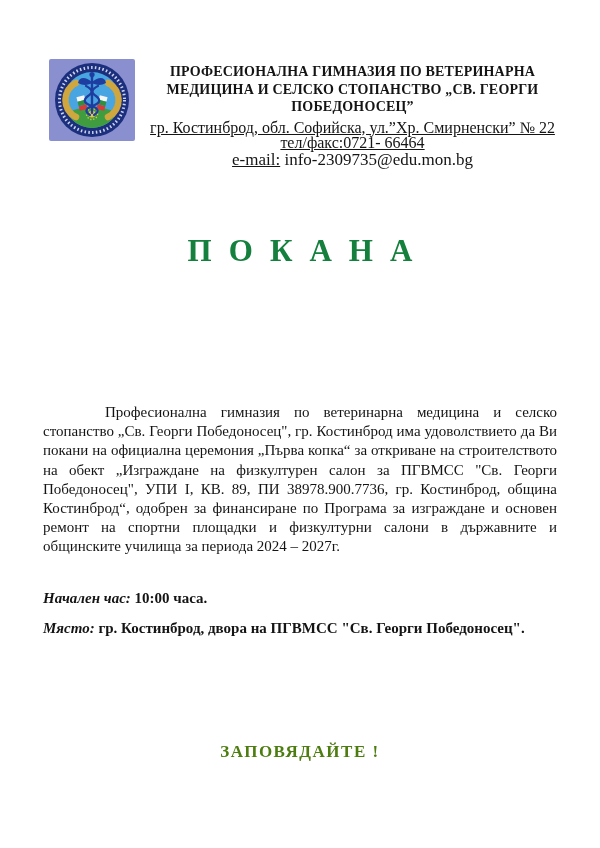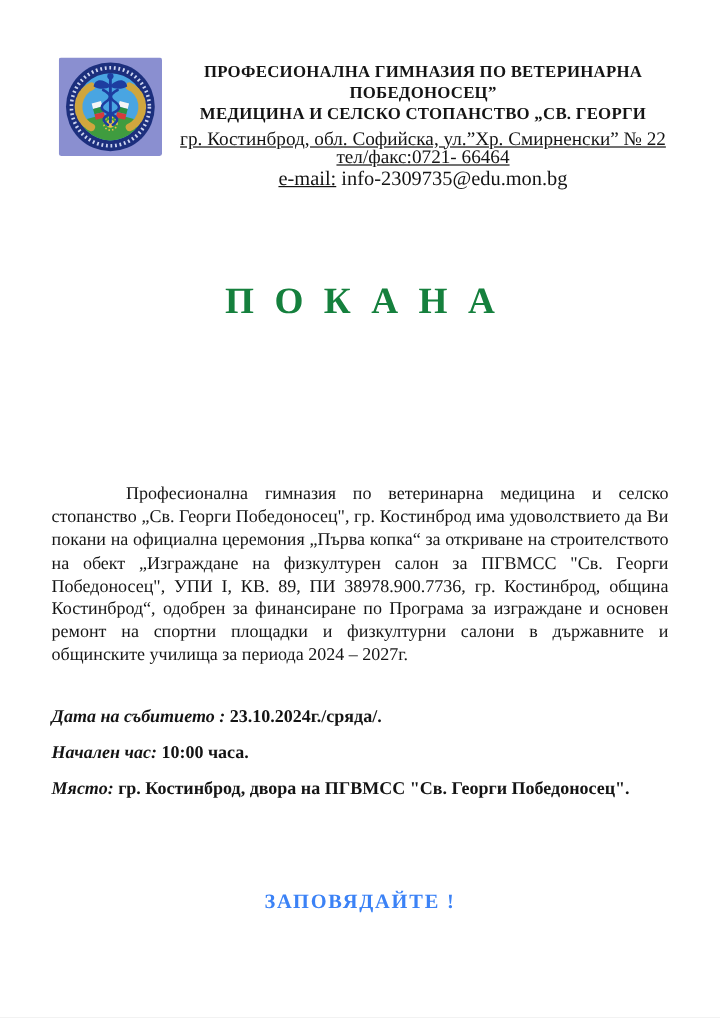--- a/index.html
+++ b/index.html
@@ -8,21 +8,21 @@
     width:600px; height:848px;
     margin:0 auto;
     background:#ffffff;
     font-family:"Liberation Serif", serif;
     color:#141414;
     overflow:hidden;
   }
 
   
   .letterhead {
-    position:absolute; top:48px; left:49px; right:30px;
+    position:absolute; top:59px; left:49px; right:30px;
     display:flex; align-items:flex-start; gap:0;
   }
   .logo-box { width:86px; height:82px; flex:none; }
   .head-text { flex:1; text-align:center; padding-top:4px; }
   .school-name { font-weight:bold; font-size:14px; line-height:17.5px; letter-spacing:0.2px; }
   .school-name span { display:block; }
   .addr-line { font-size:16px; line-height:15px; margin-top:4px; text-decoration:underline; }
   .email-line { font-size:17px; line-height:15px; margin-top:2px; }
   .email-line .email-lbl { text-decoration:underline; }
 
@@ -107,34 +107,33 @@
           <path d="M43 23 C50 17, 56 18, 57 24 C52 27, 46 26, 43 24 Z" fill="#1d3da0"></path>
           <path d="M37 27 Q47 32 39 37 Q31 43 43 47 Q53 51 45 56" fill="none" stroke-width="2.2" stroke-linecap="round" stroke="#1d3da0"></path>
           <path d="M49 27 Q39 32 47 37 Q55 43 43 47 Q33 51 41 56" fill="none" stroke-width="2.2" stroke-linecap="round" stroke="#1d3da0"></path>
         </g>
       </svg>
     </div>
 
     <div class="head-text">
       <div class="school-name">
         <span>ПРОФЕСИОНАЛНА ГИМНАЗИЯ ПО ВЕТЕРИНАРНА</span>
+        <span>МЕДИЦИНА И СЕЛСКО СТОПАНСТВО „СВ. ГЕОРГИ</span>
         <span>ПОБЕДОНОСЕЦ”</span>
-        <span>МЕДИЦИНА И СЕЛСКО СТОПАНСТВО „СВ. ГЕОРГИ</span>
       </div>
       <div class="addr-line">гр. Костинброд, обл. Софийска, ул.”Хр. Смирненски” № 22  тел/факс:0721- 66464</div>
       <div class="email-line"><span class="email-lbl">e-mail:</span><span> info-2309735@edu.mon.bg</span></div>
     </div>
   </div>
 
   <div class="invite-title accent" style="color: #15803d;">ПОКАНА</div>
 
 
   <div class="body-par">Професионална гимназия по ветеринарна медицина и селско стопанство „Св. Георги Победоносец", гр. Костинброд има удоволствието да Ви покани на официална церемония „Първа копка“ за откриване на строителството на обект „Изграждане на физкултурен салон за ПГВМСС "Св. Георги Победоносец", УПИ I, КВ. 89, ПИ 38978.900.7736, гр. Костинброд, община Костинброд“, одобрен за финансиране по Програма за изграждане и основен ремонт на спортни площадки и физкултурни салони в държавните и общинските училища за периода 2024 – 2027г.</div>
 
   <div class="details">
-    <div class="detail-row"><span class="detail-label">Дата на събитието :</span><span class="detail-value"> 23.10.2024г./сряда/.</span></div>
     <div class="detail-row"><span class="detail-label">Начален час:</span><span class="detail-value"> 10:00 часа.</span></div>
     <div class="detail-row"><span class="detail-label">Място:</span><span class="detail-value"> гр. Костинброд, двора на ПГВМСС "Св. Георги Победоносец".</span></div>
   </div>
 
-  <div class="closing accent" style="color: #3b82f6;">ЗАПОВЯДАЙТЕ !</div>
+  <div class="closing accent" style="color: #4d7c0f;">ЗАПОВЯДАЙТЕ !</div>
 
 </div>
 
 </body></html>

